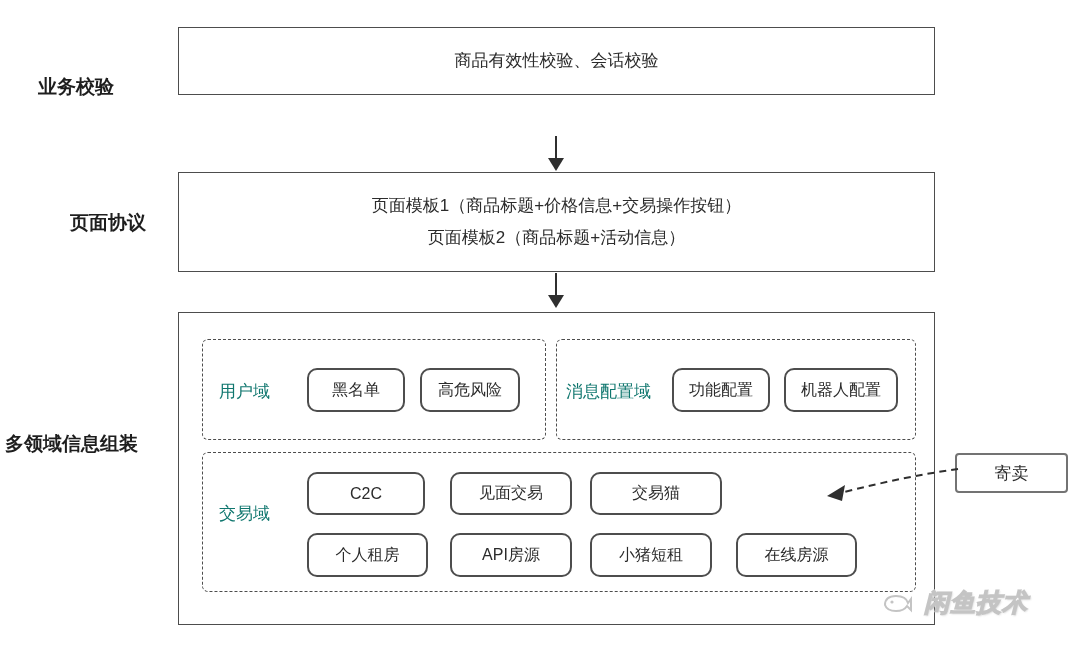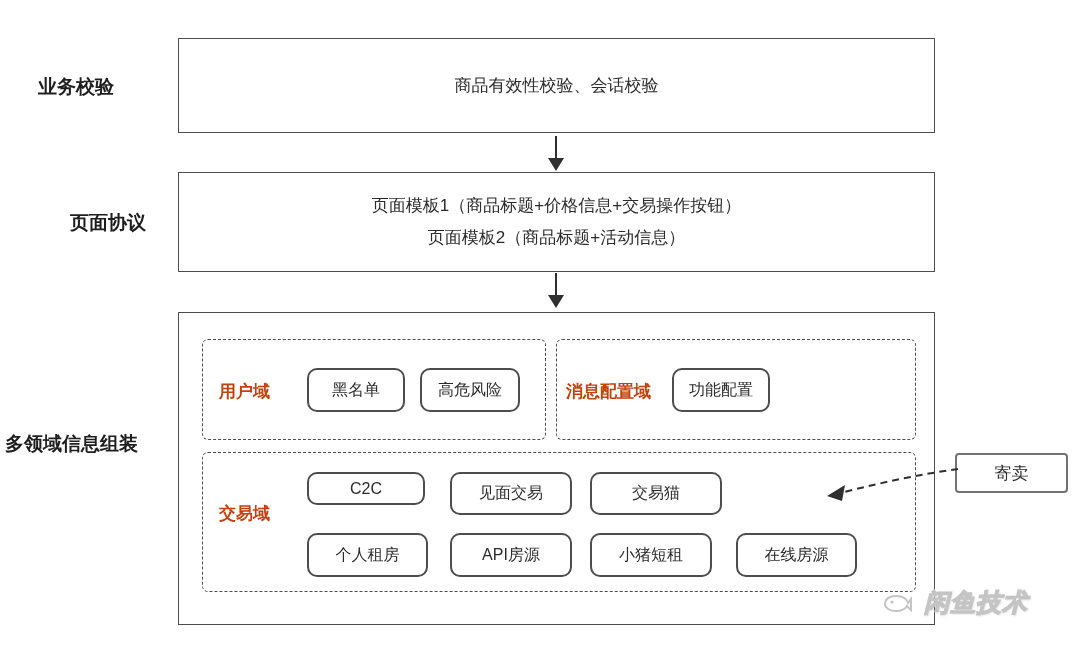--- a/index.html
+++ b/index.html
@@ -17,21 +17,21 @@
   .arrow-line{position:absolute;width:2px;background:#2f2f2f;}
   .arrow-head{
     position:absolute;width:0;height:0;
     border-left:8px solid transparent;border-right:8px solid transparent;
     border-top:13px solid #2f2f2f;
   }
   .dashed-box{
     position:absolute;border:1.5px dashed #4d4d4d;border-radius:6px;
     background:#ffffff;box-sizing:border-box;
   }
-  .domain-label{position:absolute;font-size:17px;color:#c2410c;white-space:nowrap;font-weight:bold;}
+  .domain-label{position:absolute;font-size:17px;color:#0f766e;white-space:nowrap;}
   .item-box{
     position:absolute;border:2px solid #4d4d4d;border-radius:10px;background:#ffffff;
     display:flex;align-items:center;justify-content:center;
     font-size:16px;color:#2b2b2b;white-space:nowrap;box-sizing:border-box;
   }
   .side-box{
     position:absolute;border:2px solid #737373;border-radius:4px;background:#ffffff;
     display:flex;align-items:center;justify-content:center;
     font-size:17px;color:#2b2b2b;box-sizing:border-box;
   }
@@ -43,21 +43,21 @@
     text-shadow:1px 1px 2px rgba(170,170,170,0.55);
     white-space:nowrap;
   }
 </style>
 </head>
 <body>
 
 <div class="canvas">
 
   <div class="row-label" style="left:38px;top:74px;">业务校验</div>
-  <div class="outer-box" style="left:178px;top:38px;width:757px;height:95px;">
+  <div class="outer-box" style="left:178px;top:27px;width:757px;height:68px;">
     <span class="line">商品有效性校验、会话校验</span>
   </div>
 
   <div class="arrow-line" style="left:555px;top:136px;height:23px;"></div>
   <div class="arrow-head" style="left:548px;top:158px;"></div>
 
   <div class="row-label" style="left:42px;top:210px;margin-left:28px;">页面协议</div>
   <div class="outer-box" style="left:178px;top:172px;width:757px;height:100px;">
     <span class="line">页面模板1（商品标题+价格信息+交易操作按钮）</span>
     <span class="line">页面模板2（商品标题+活动信息）</span>
@@ -76,25 +76,28 @@
   </div>
   <div class="item-box" style="left:420px;top:368px;width:100px;height:44px;">
     <span>高危风险</span>
   </div>
 
   <div class="dashed-box" style="left:556px;top:339px;width:360px;height:101px;"></div>
   <div class="domain-label" style="left:566px;top:380px;">消息配置域</div>
   <div class="item-box" style="left:672px;top:368px;width:98px;height:44px;">
     <span>功能配置</span>
   </div>
+  <div class="item-box" style="left:784px;top:368px;width:114px;height:44px;">
+    <span>机器人配置</span>
+  </div>
 
   <div class="dashed-box" style="left:202px;top:452px;width:714px;height:140px;"></div>
   <div class="domain-label" style="left:219px;top:502px;">交易域</div>
 
-  <div class="item-box" style="left:307px;top:472px;width:118px;height:33px;">
+  <div class="item-box" style="left:307px;top:472px;width:118px;height:43px;">
     <span>C2C</span>
   </div>
   <div class="item-box" style="left:450px;top:472px;width:122px;height:43px;">
     <span>见面交易</span>
   </div>
   <div class="item-box" style="left:590px;top:472px;width:132px;height:43px;">
     <span>交易猫</span>
   </div>
 
   <div class="item-box" style="left:307px;top:533px;width:121px;height:44px;">

